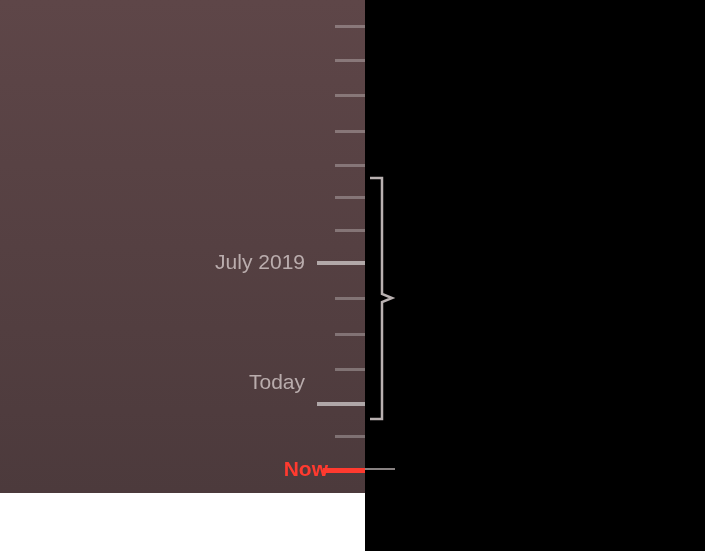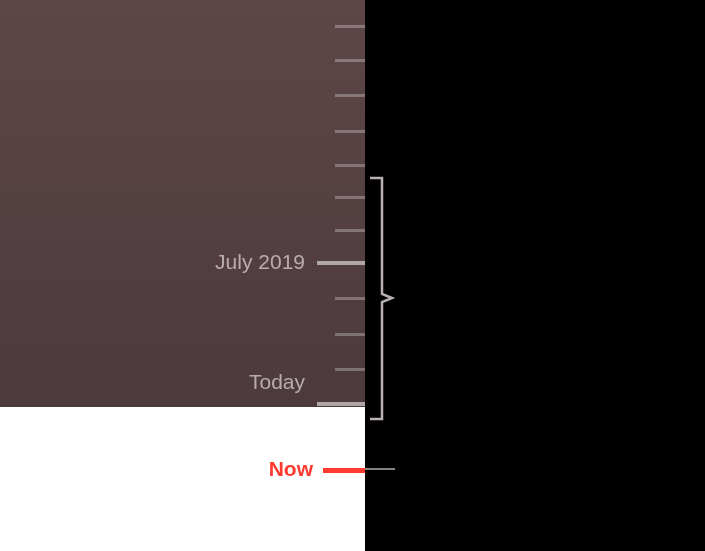--- a/index.html
+++ b/index.html
@@ -11,21 +11,21 @@
     body {
       width: 705px;
       height: 551px;
       display: flex;
       overflow: hidden;
       font-family: -apple-system, BlinkMacSystemFont, "Helvetica Neue", sans-serif;
     }
 
     .left-panel {
       width: 365px;
-      height: 407px;
+      height: 493px;
       background: linear-gradient(180deg, #5e4648 0%, #4c3a3c 100%);
       position: relative;
     }
 
     .right-panel {
       flex: 1;
       height: 551px;
       background: #000000;
       position: relative;
     }
@@ -60,21 +60,21 @@
       color: rgba(220, 210, 210, 0.75);
       font-size: 21px;
       font-weight: 400;
       text-align: right;
       white-space: nowrap;
     }
 
     .label.now {
       color: #ff3a2f;
       font-weight: 700;
-      right: 52px;
+      right: 37px;
     }
 
     .bracket {
       position: absolute;
       left: 3px;
       stroke: #b9b1b1;
       stroke-width: 2.5;
       fill: none;
     }
 

